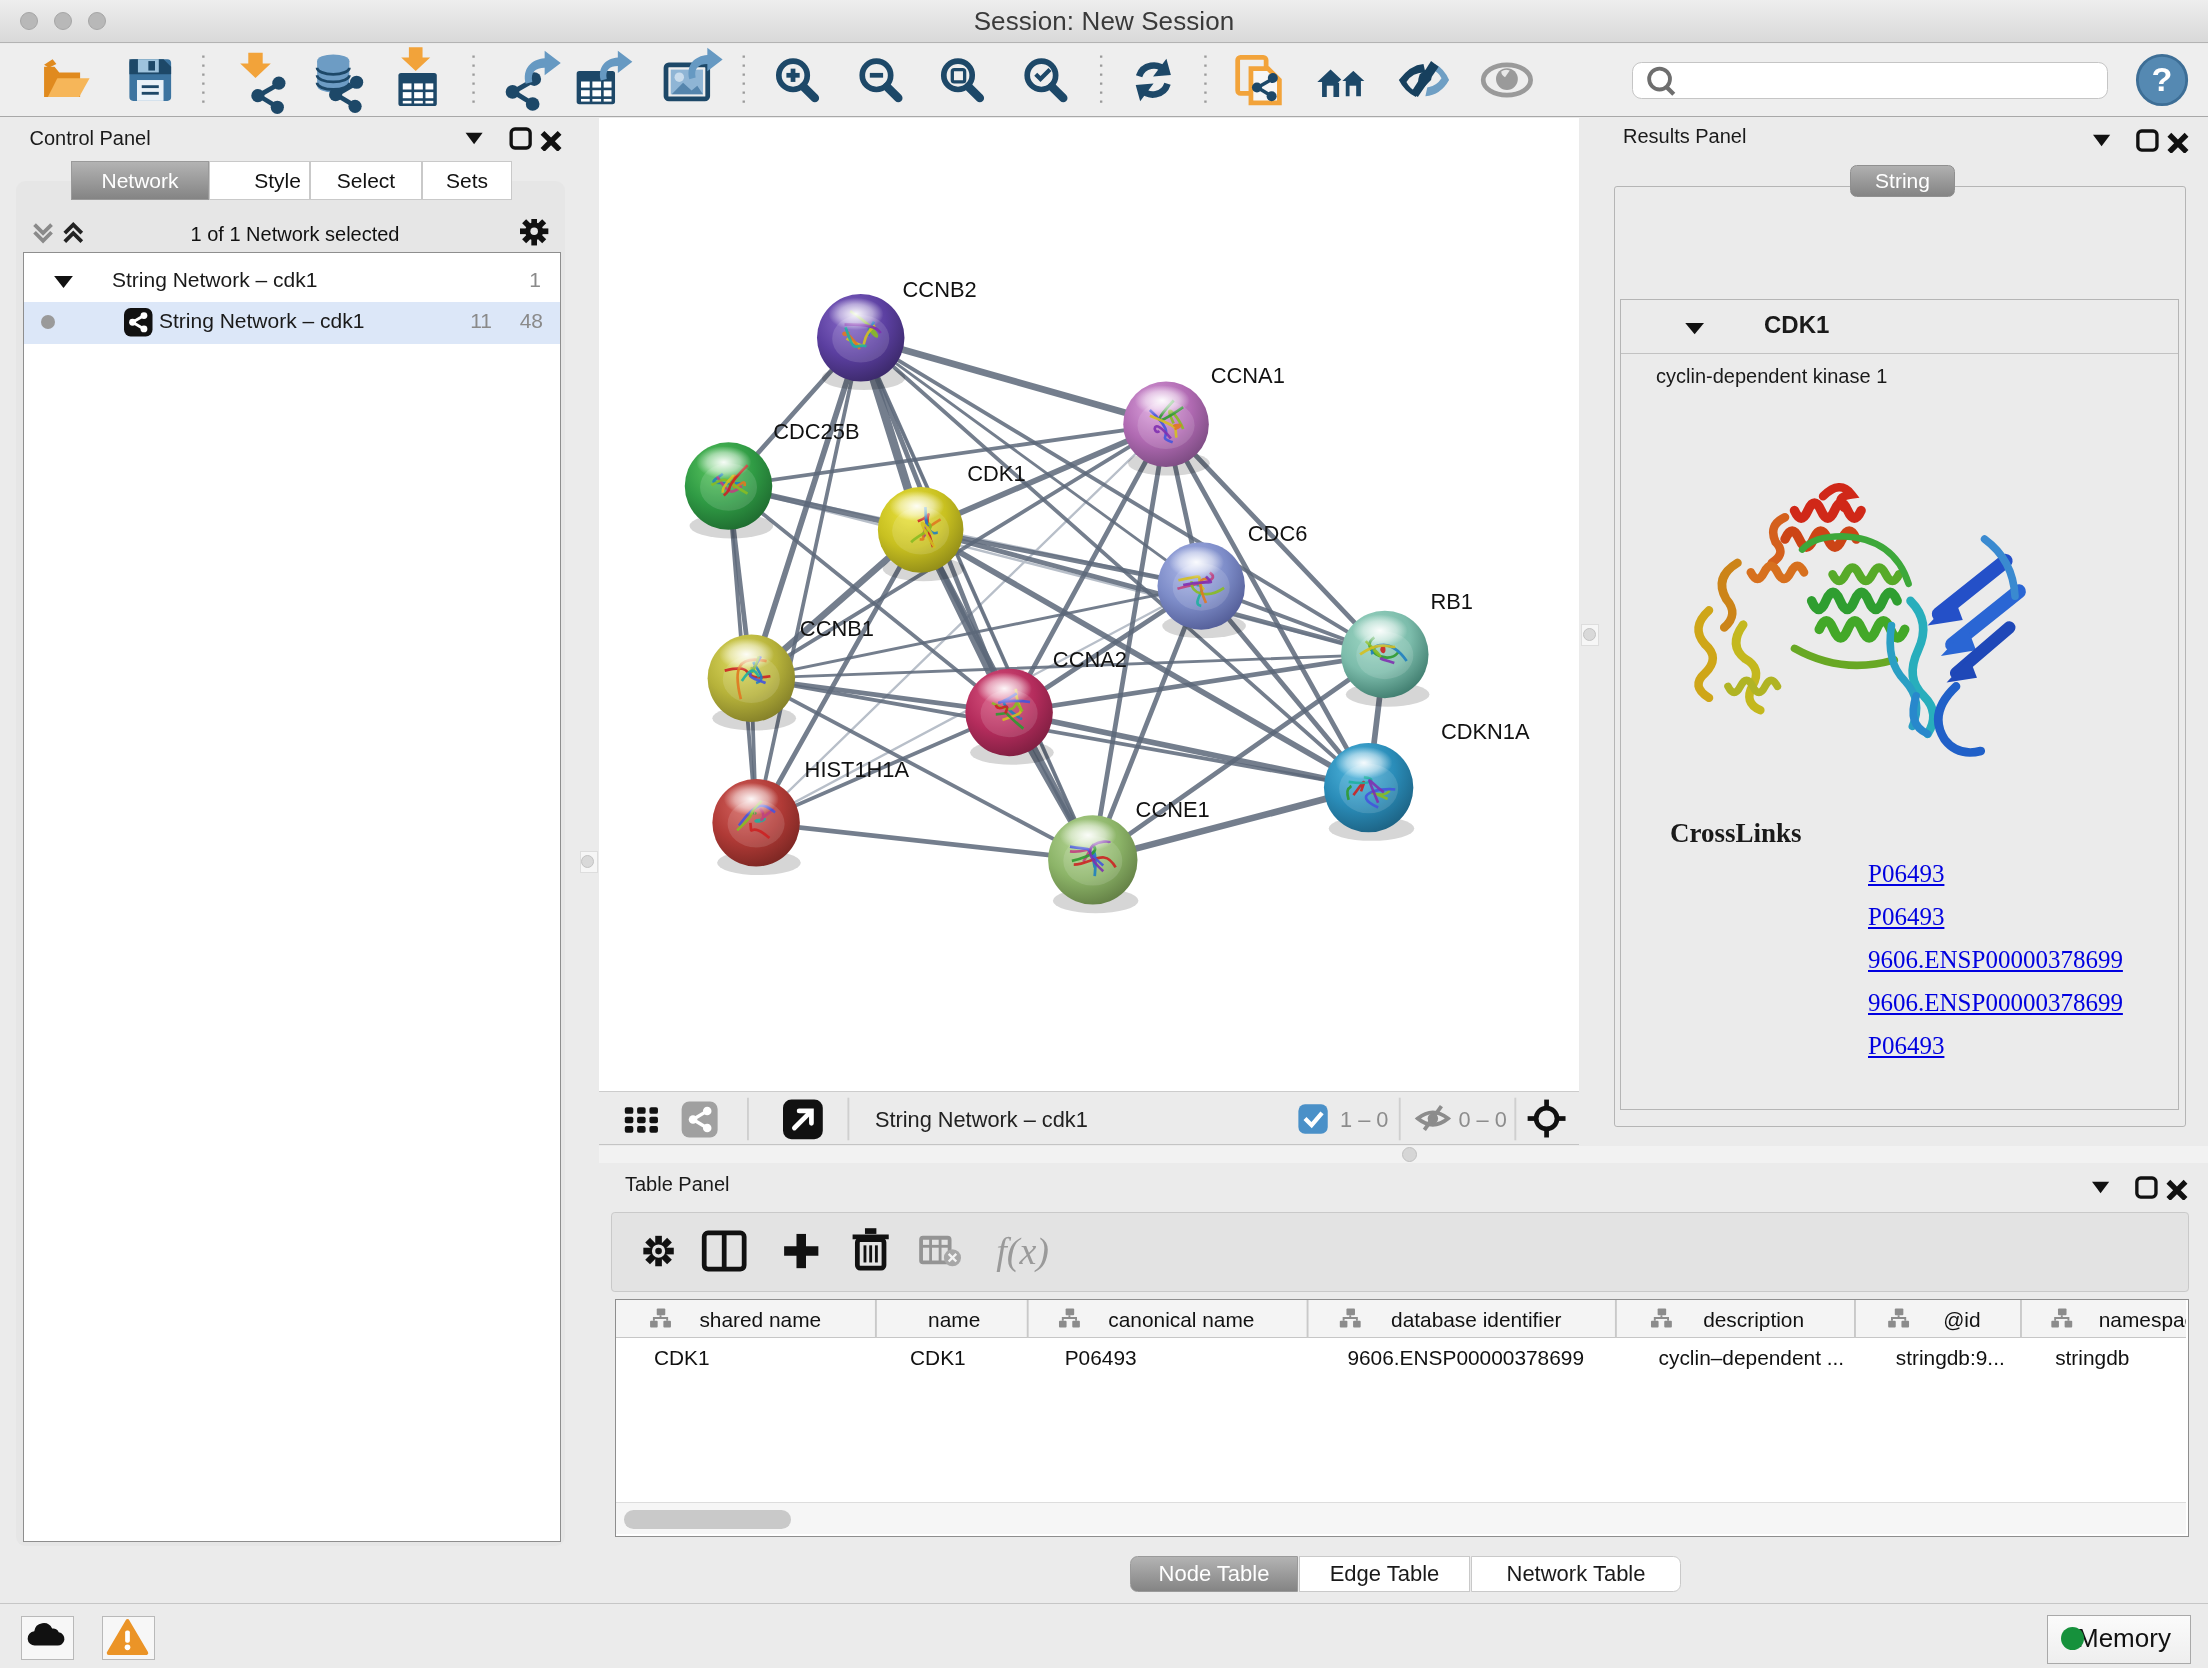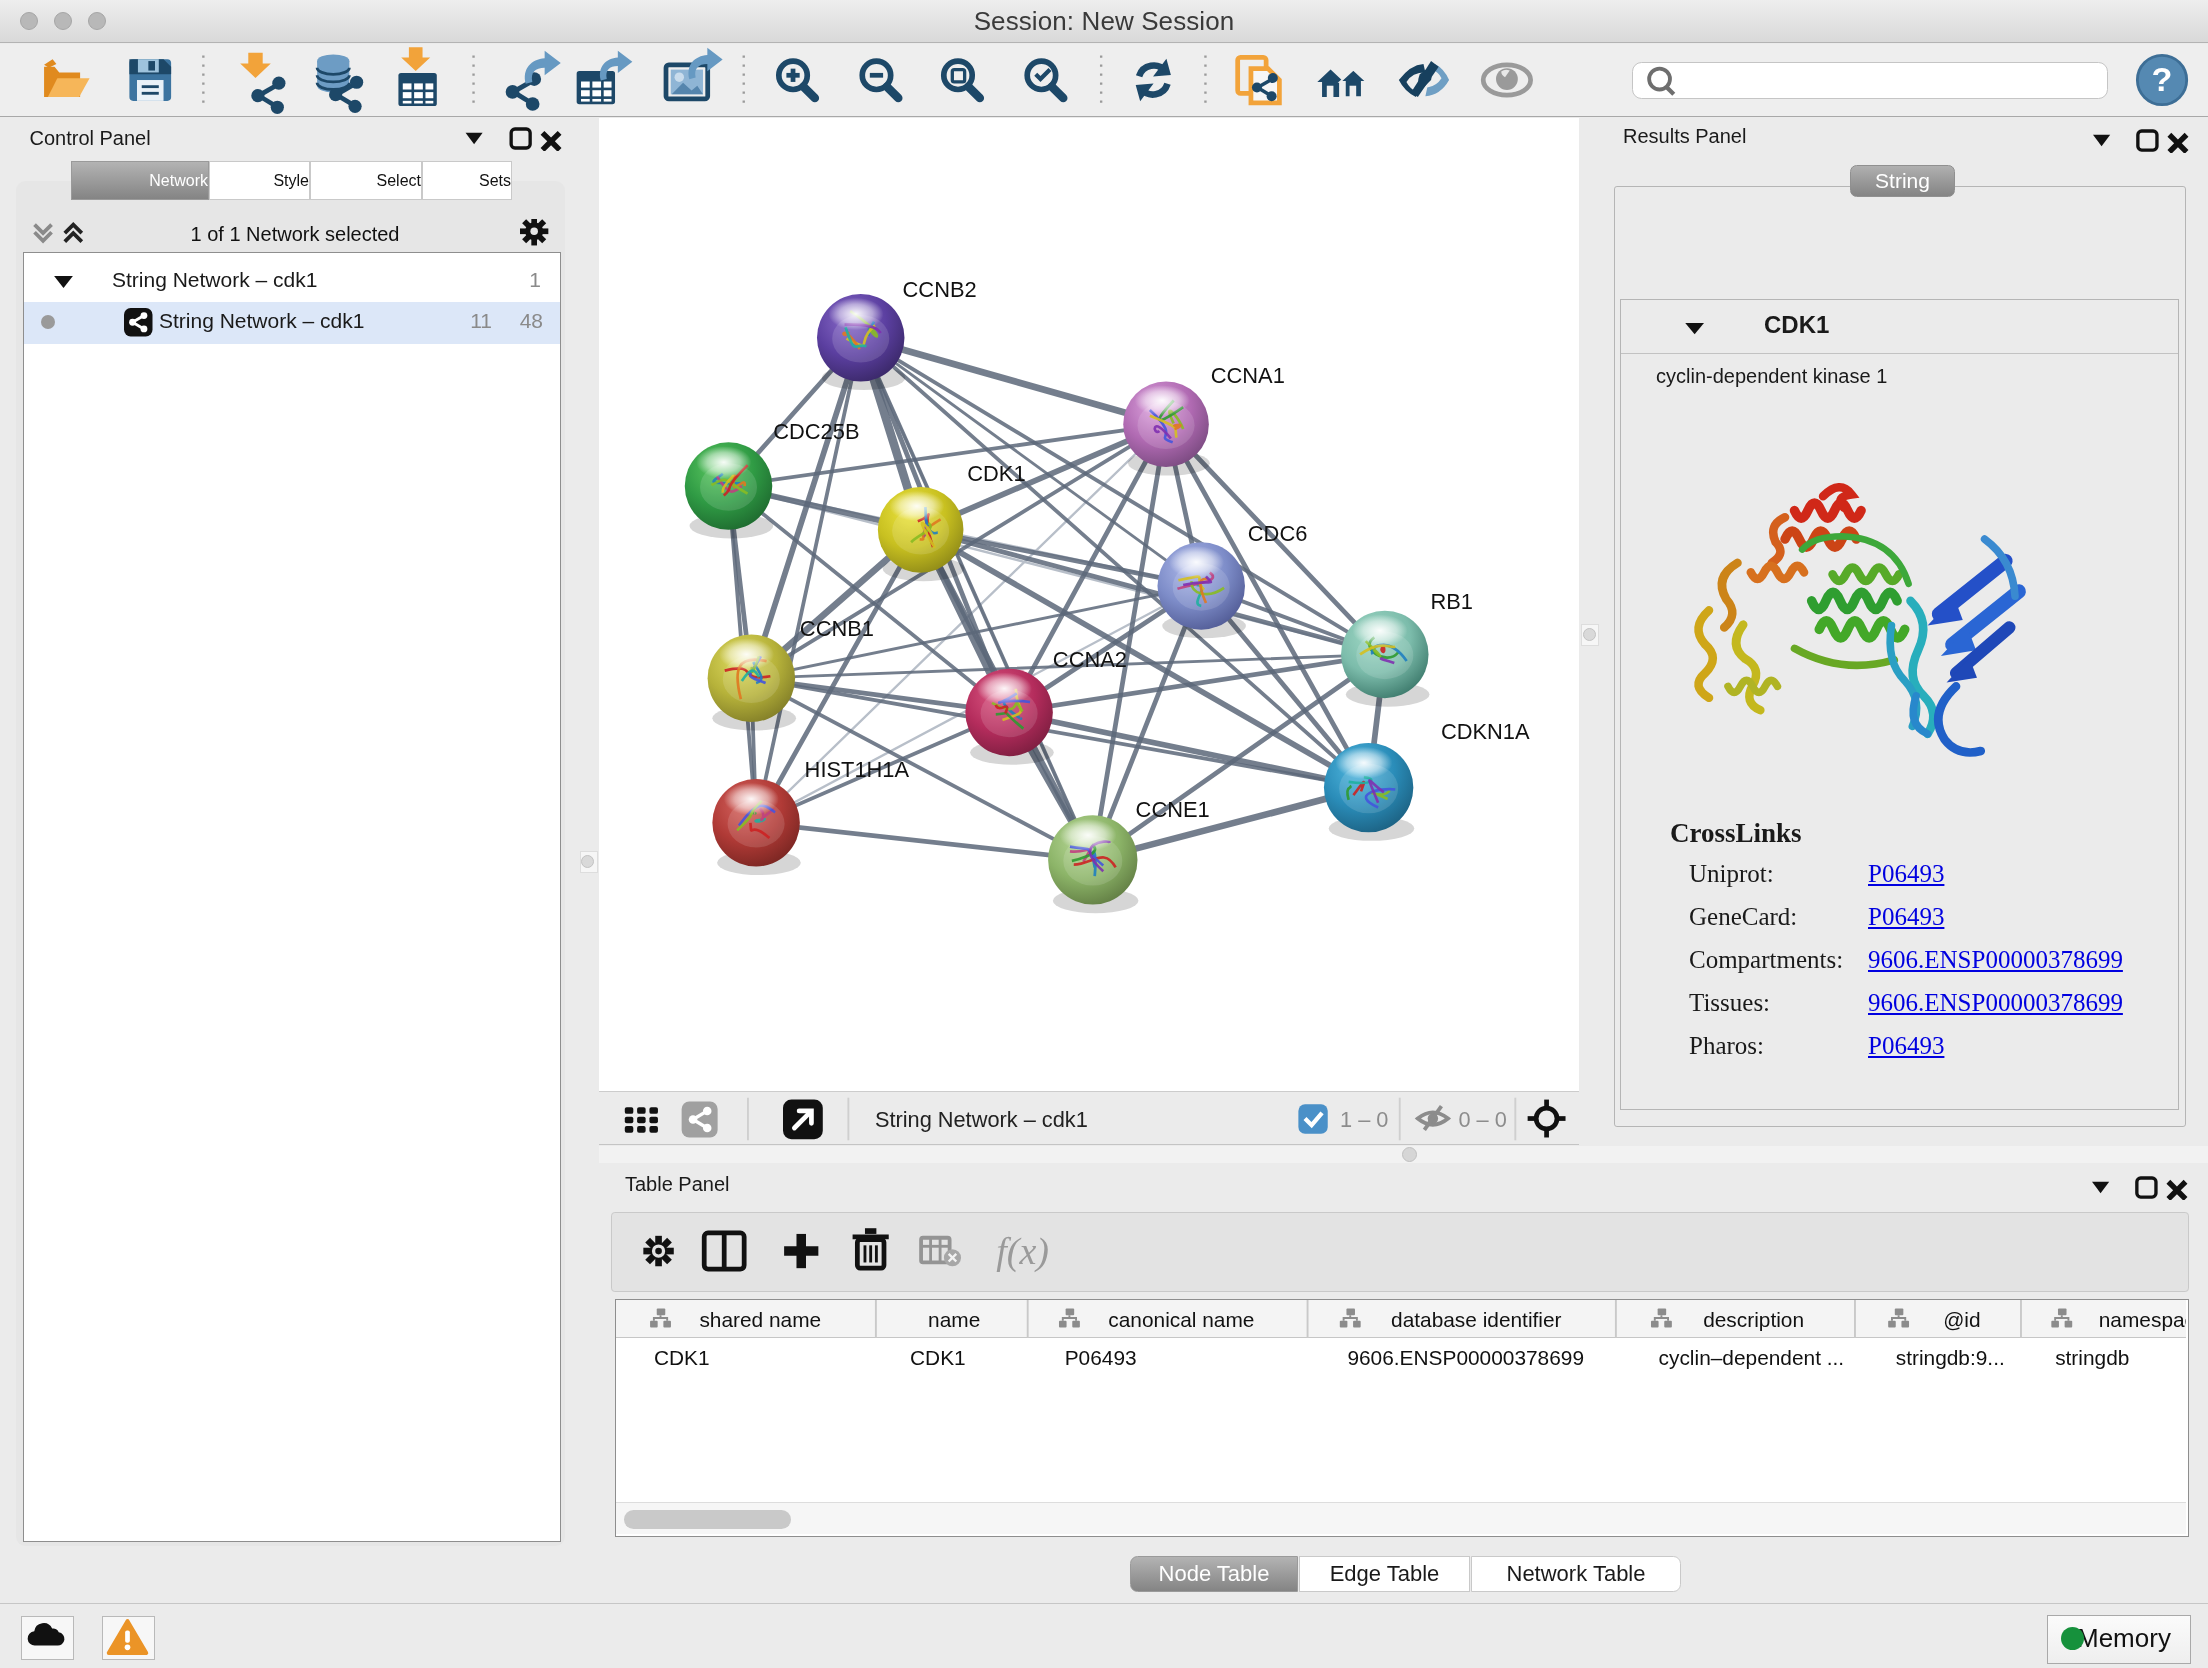--- a/index.html
+++ b/index.html
@@ -19,21 +19,21 @@
 #toolbar { position:absolute; left:0; top:44px; width:2208px; height:73px;
   background:#eeeeee; border-bottom:1px solid #a8a8a8; }
 #searchbox { position:absolute; left:1632px; top:18px; width:476px; height:37px;
   background:#ffffff; border:1.9px solid #c5c5c5; border-radius:9.5px; }
 
 
 #cpanel { position:absolute; left:0; top:118px; width:598px; height:1484px; background:#ebebeb; }
 #cp-title { position:absolute; left:29.5px; top:8.6px; font-size:20px; color:#1a1a1a; }
 #cp-inner { position:absolute; left:16px; top:63px; width:549px; height:1365px;
   background:#e6e6e6; border-radius:9.5px; }
-.tab { position:absolute; top:43px; height:39px; font-size:16px; text-align:right;
+.tab { position:absolute; top:43px; height:39px; font-size:21px; text-align:center;
   background:#ffffff; border:1px solid #c9c9c9; color:#111; line-height:37px; }
 .tabsel { background:linear-gradient(#b3b3b3,#848484); color:#fff; border-color:#9a9a9a; }
 #cp-list { position:absolute; left:23px; top:134px; width:538px; height:1290px;
   background:#ffffff; border:1px solid #8e8e8e; }
 
 
 #canvas { position:absolute; left:599px; top:118px; width:980px; height:973px; background:#ffffff; }
 #netbar { position:absolute; left:599px; top:1091px; width:980px; height:54px;
   background:#ebebeb; border-top:1px solid #cccccc; border-bottom:1px solid #c4c4c4; }
 #splith { position:absolute; left:599px; top:1146px; width:1609px; height:17px; background:#f2f2f2; }
@@ -608,27 +608,20 @@
 <path d="M 366 140 L 296 196" stroke="#2a66d4" stroke-width="15"></path>
 <path d="M 284 208 l 28 -30 l 9 24 z" fill="#2a66d4" stroke="none"></path>
 <path d="M 356 178 L 300 226" stroke="#1f48b8" stroke-width="13"></path>
 <path d="M 290 236 l 24 -26 l 8 21 z" fill="#1f48b8" stroke="none"></path>
 <path d="M 300 240 q -30 28 -12 56 q 14 18 38 12" stroke="#2060c8" stroke-width="9"></path>
 <path d="M 330 85 q 30 22 32 60" stroke="#3a8ad0" stroke-width="8"></path>
 <path d="M 258 250 q -10 30 12 40" stroke="#2888cc" stroke-width="8"></path>
 </g>
       </svg>
     <div class="abs" style="left:49px;top:518px;font-family:'Liberation Serif',serif;font-size:27px;font-weight:bold;">CrossLinks</div>
-    <div class="abs" style="left:68px;top:552px;font-family:'Liberation Serif',serif;font-size:25px;line-height:43px;">
-      <div>Uniprot:</div>
-        <div>GeneCard:</div>
-        <div>Compartments:</div>
-        <div>Tissues:</div>
-        <div>Pharos:</div>
-    </div>
     <div class="abs" style="left:247px;top:552px;font-family:'Liberation Serif',serif;font-size:25px;line-height:43px;color:#0000e0;text-decoration:underline;">
       <div>P06493</div>
         <div>P06493</div>
         <div>9606.ENSP00000378699</div>
         <div>9606.ENSP00000378699</div>
         <div>P06493</div>
     </div>
   </div>
 </div>
 <div class="abs" style="left:580px;top:851px;width:18px;height:22px;background:#f6f6f6;border:1px solid #dddddd;"></div>

